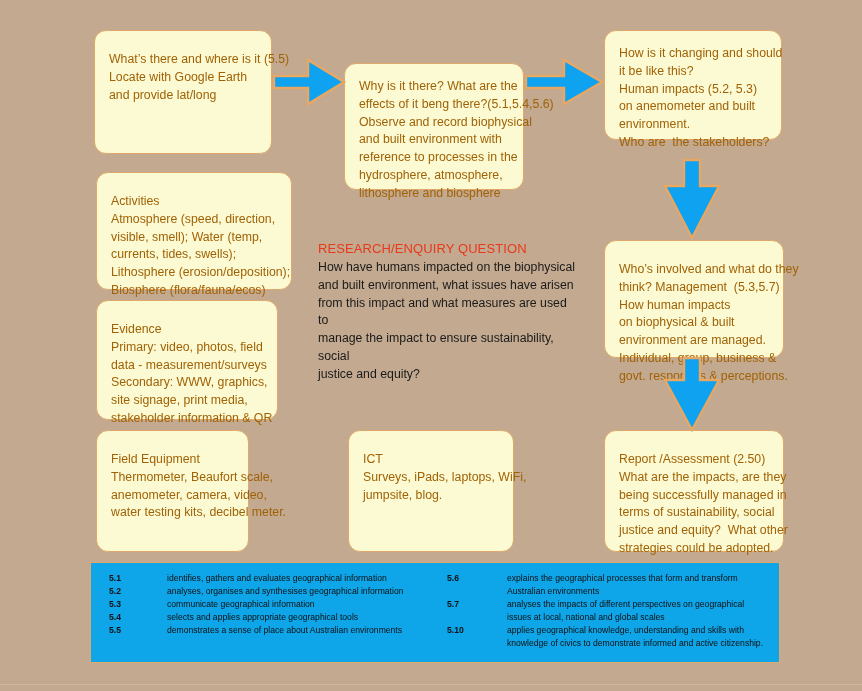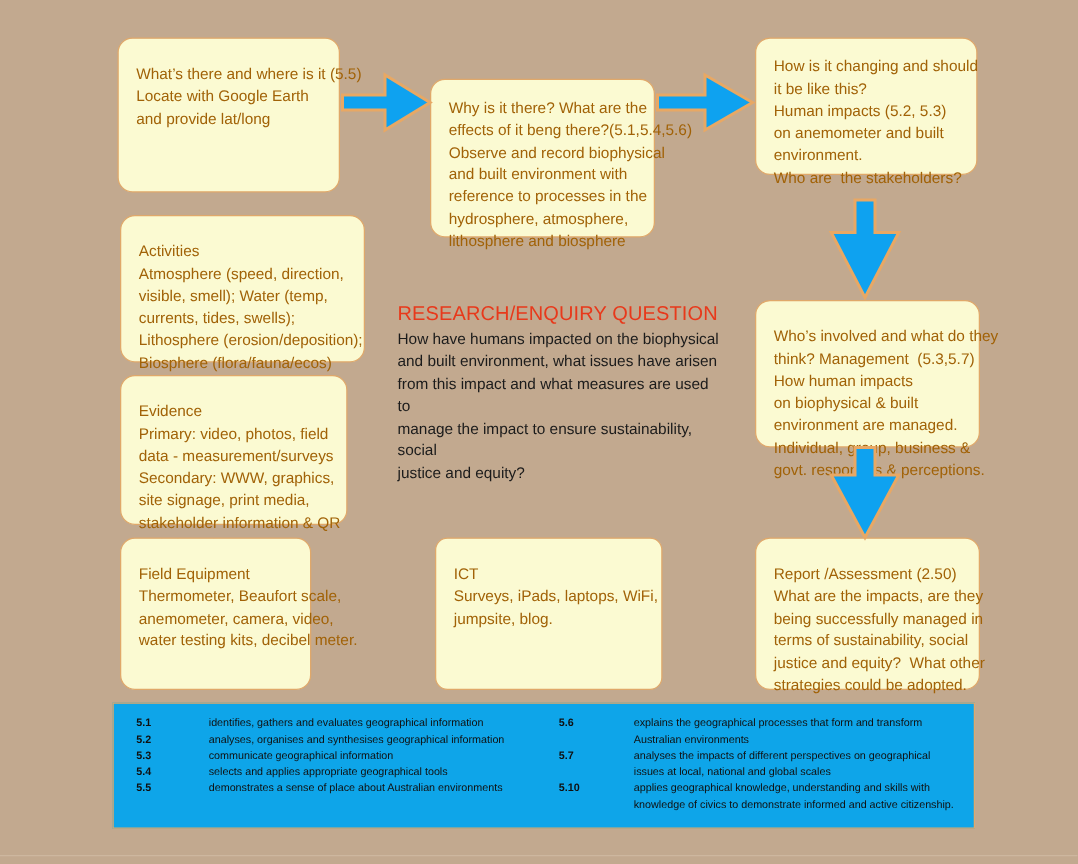--- a/index.html
+++ b/index.html
@@ -46,37 +46,37 @@
   .node .line { white-space: pre; }
   .node .title { }
 
   
   #node-locate      { left: 94px;  top: 30px;  width: 178px; height: 124px; }
   #node-why         { left: 344px; top: 30px;  width: 180px; height: 127px; padding-top: 14px; margin-top: 33px;}
   #node-changing    { left: 604px; top: 30px;  width: 178px; height: 110px; padding-top: 14px;}
   #node-activities  { left: 96px;  top: 172px; width: 196px; height: 118px; }
   #node-evidence    { left: 96px;  top: 300px; width: 182px; height: 120px; }
   #node-equipment   { left: 96px;  top: 430px; width: 153px; height: 122px; }
-  #node-ict         { left: 348px; top: 430px; width: 182px; height: 122px; border-radius: 10px; }
+  #node-ict         { left: 348px; top: 430px; width: 166px; height: 122px; }
   #node-involved    { left: 604px; top: 240px; width: 180px; height: 118px; }
   #node-report      { left: 604px; top: 430px; width: 180px; height: 122px; }
 
   
   #research-question {
     position: absolute;
     left: 318px;
     top: 240px;
     width: 262px;
     font-size: 12.3px;
     line-height: 1.45;
     color: #1b1b1b;
   }
   #research-question .rq-heading {
     color: #e8391b;
-    font-size: 16px;
+    font-size: 13px;
     letter-spacing: 0.1px;
   }
 
   
   .arrow-h, .arrow-v {
     position: absolute;
   }
   .arrow-h svg, .arrow-v svg { display: block; }
 
   

